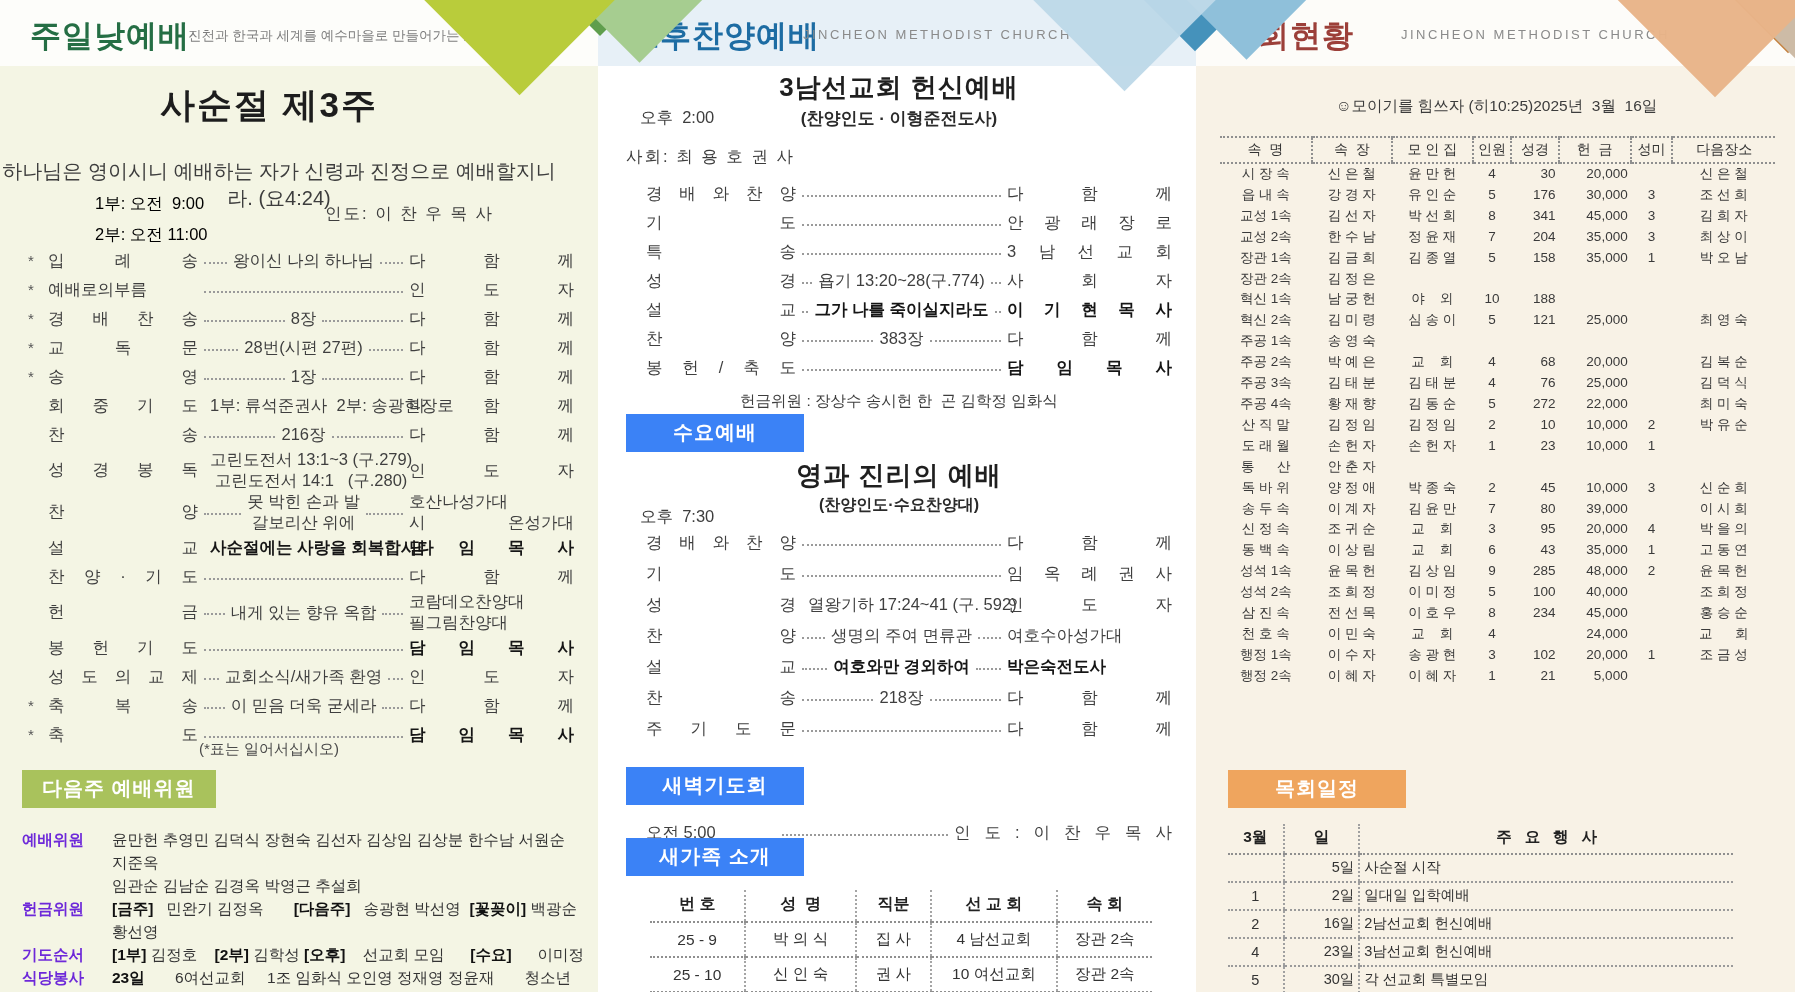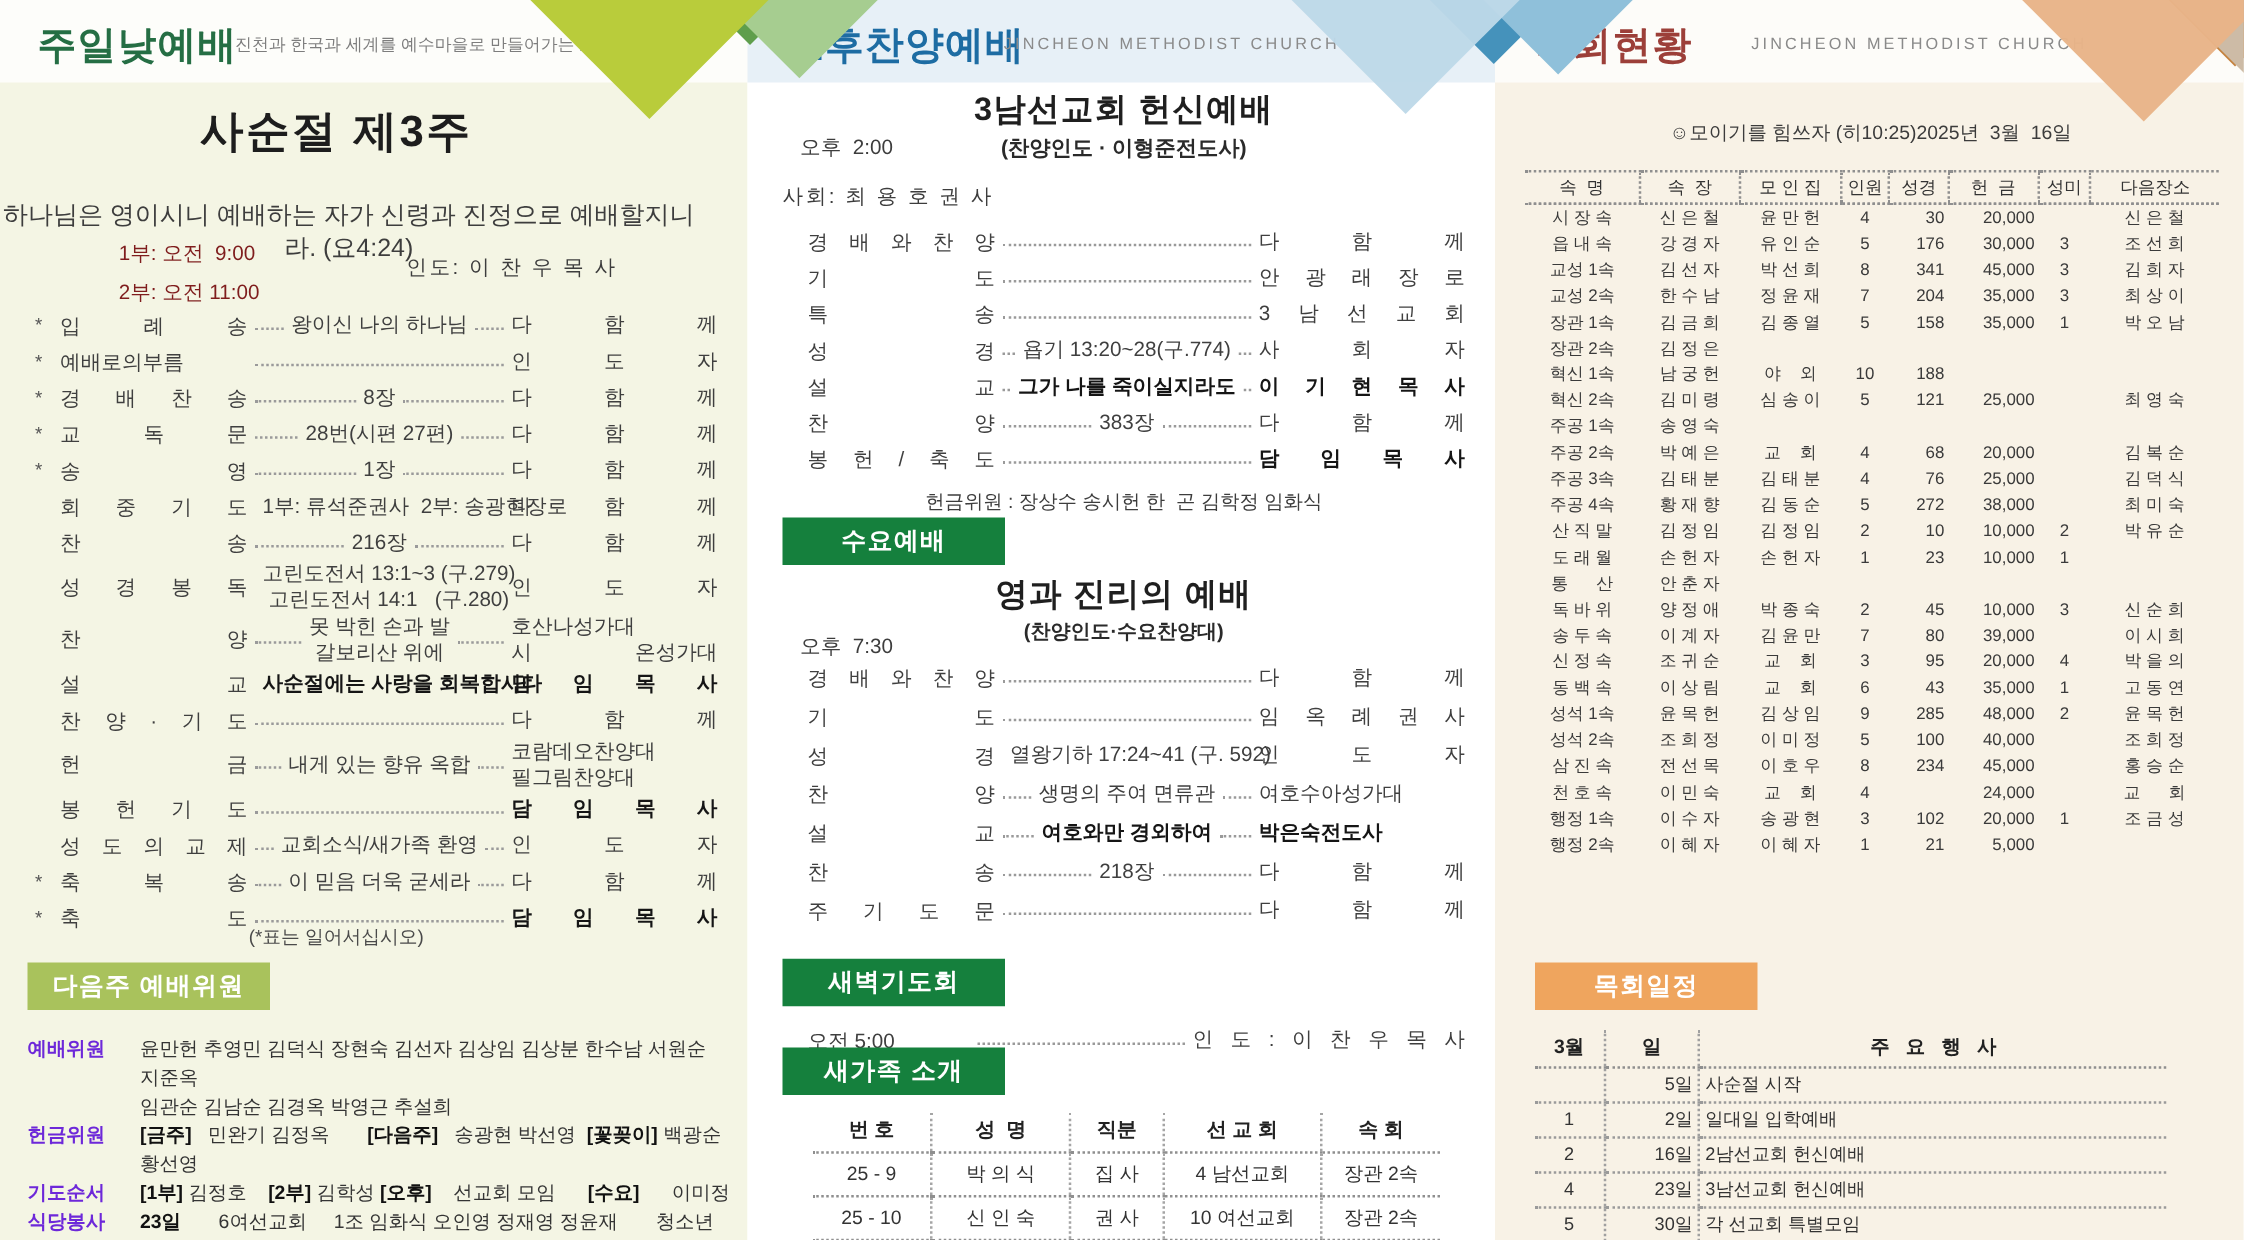--- a/index.html
+++ b/index.html
@@ -27,38 +27,38 @@
   .dB2 { width:160px; height:160px; left:1115px; top:-142px; background:#4592bb; }
   .dB3 { width:95px;  height:95px;  left:1199px; top:-55px;  background:#8fc0da; }
   .dB1 { width:175px; height:175px; left:1037px; top:-120px; background:#bdd8e8; opacity:.96; }
   .dC2 { width:160px; height:160px; left:1708px; top:-140px; background:#c4823f; }
   .dC3 { width:95px;  height:95px;  left:1752px; top:-52px;  background:#cdbba6; }
   .dC1 { width:180px; height:180px; left:1625px; top:-120px; background:#e8b488; opacity:.97; }
 
   
   .secbox { display:inline-block; min-width:178px; text-align:center; padding:5px 20px 6px; color:#ffffff; font-size:20px; font-weight:bold; letter-spacing:1px; }
   .green  { background:#a9c25c; }
-  .teal   { background:#15803d; }
+  .teal   { background:#3b82f6; }
   .orange { background:#efa55e; }
 
   
   .orow { display:flex; align-items:center; min-height:29px; color:#3f3f3f; font-size:16.5px; }
   .ostar { width:20px; color:#555; font-size:15px; }
   .olabel { width:150px; text-align:justify; text-align-last:justify; white-space:normal; }
   .omid { flex:1; display:flex; align-items:center; min-width:30px; }
   .olead { flex:1; height:0; border-bottom:2px dotted #9a9a9a; margin:0 6px; transform:translateY(2px); }
   .ocenter { text-align:center; line-height:21px; white-space:pre; }
   .oright { width:165px; }
   .oright .rline { text-align:justify; text-align-last:justify; line-height:21px; }
   .b { font-weight:bold; color:#151515; }
 
   
   .p1-title { position:absolute; top:82px; left:0; right:60px; text-align:center; font-size:35px; font-weight:bold; color:#1d1d1d; z-index:3; letter-spacing:2px; }
   .p1-verse { position:absolute; top:158px; left:0; right:40px; text-align:center; font-size:20px; color:#3d3d3d; }
-  .p1-times { position:absolute; top:188px; left:95px; font-size:16.5px; color:#7f1d1d; line-height:31px; white-space:pre; }
+  .p1-times { position:absolute; top:188px; left:95px; font-size:16.5px; color:#000000; line-height:31px; white-space:pre; }
   .p1-leader { position:absolute; top:203px; left:325px; font-size:16.5px; color:#3d3d3d; letter-spacing:2px; }
   .p1-order { position:absolute; top:246px; left:28px; right:24px; }
   .footnote { text-align:center; color:#4a4a4a; font-size:15px; margin-top:6px; }
   .p1-crew { position:absolute; top:770px; left:22px; right:14px; }
   .crew-rows { margin-top:20px; }
   .crow { display:flex; font-size:15.5px; color:#343434; line-height:23px; }
   .clab { width:90px; font-weight:bold; color:#6d28d9; flex:none; }
   .ccont { flex:1; }
   .cline span { white-space:pre-wrap; }
   .cb { font-weight:bold; color:#111; }
@@ -725,21 +725,21 @@
               <td class="a-right">25,000</td>
               <td class="a-center"></td>
               <td class="a-center">김 덕 식</td>
             </tr>
             <tr>
               <td class="a-center">주공 4속</td>
               <td class="a-center">황 재 향</td>
               <td class="a-center">김 동 순</td>
               <td class="a-center">5</td>
               <td class="a-right">272</td>
-              <td class="a-right">38,000</td>
+              <td class="a-right">22,000</td>
               <td class="a-center"></td>
               <td class="a-center">최 미 숙</td>
             </tr>
             <tr>
               <td class="a-center">산 직 말</td>
               <td class="a-center">김 정 임</td>
               <td class="a-center">김 정 임</td>
               <td class="a-center">2</td>
               <td class="a-right">10</td>
               <td class="a-right">10,000</td>

